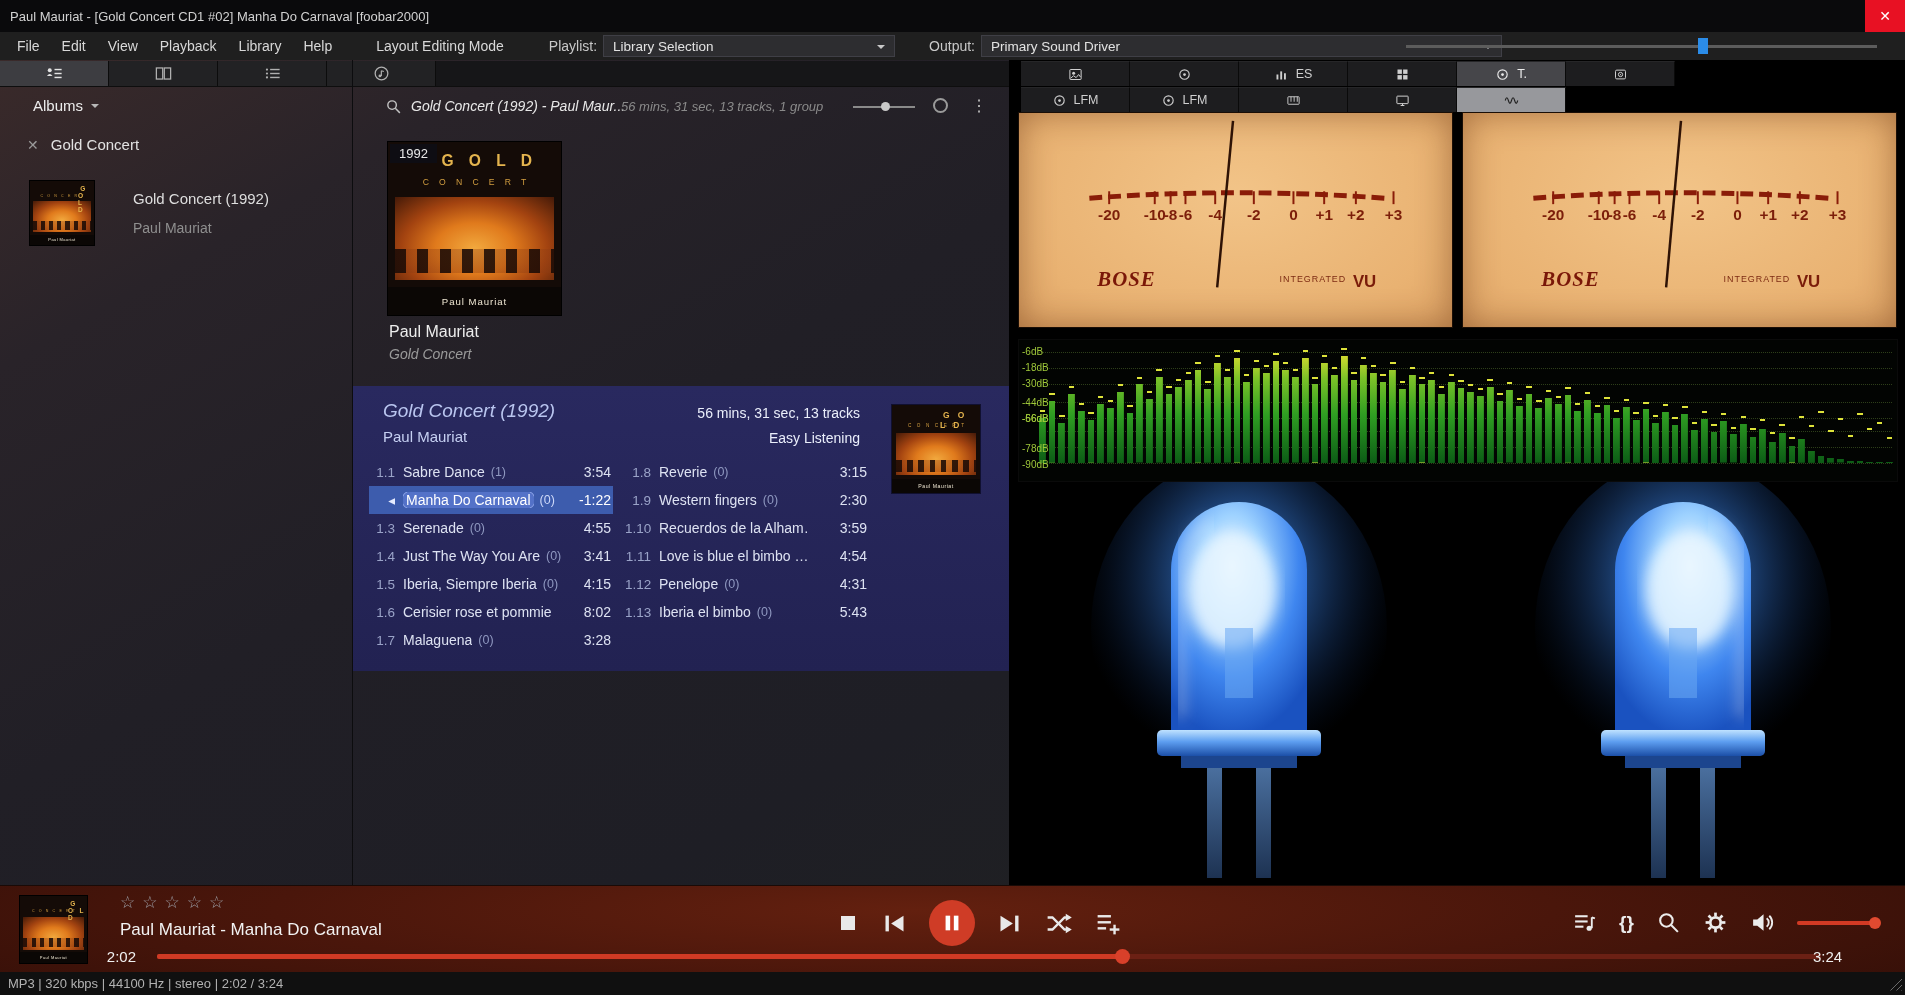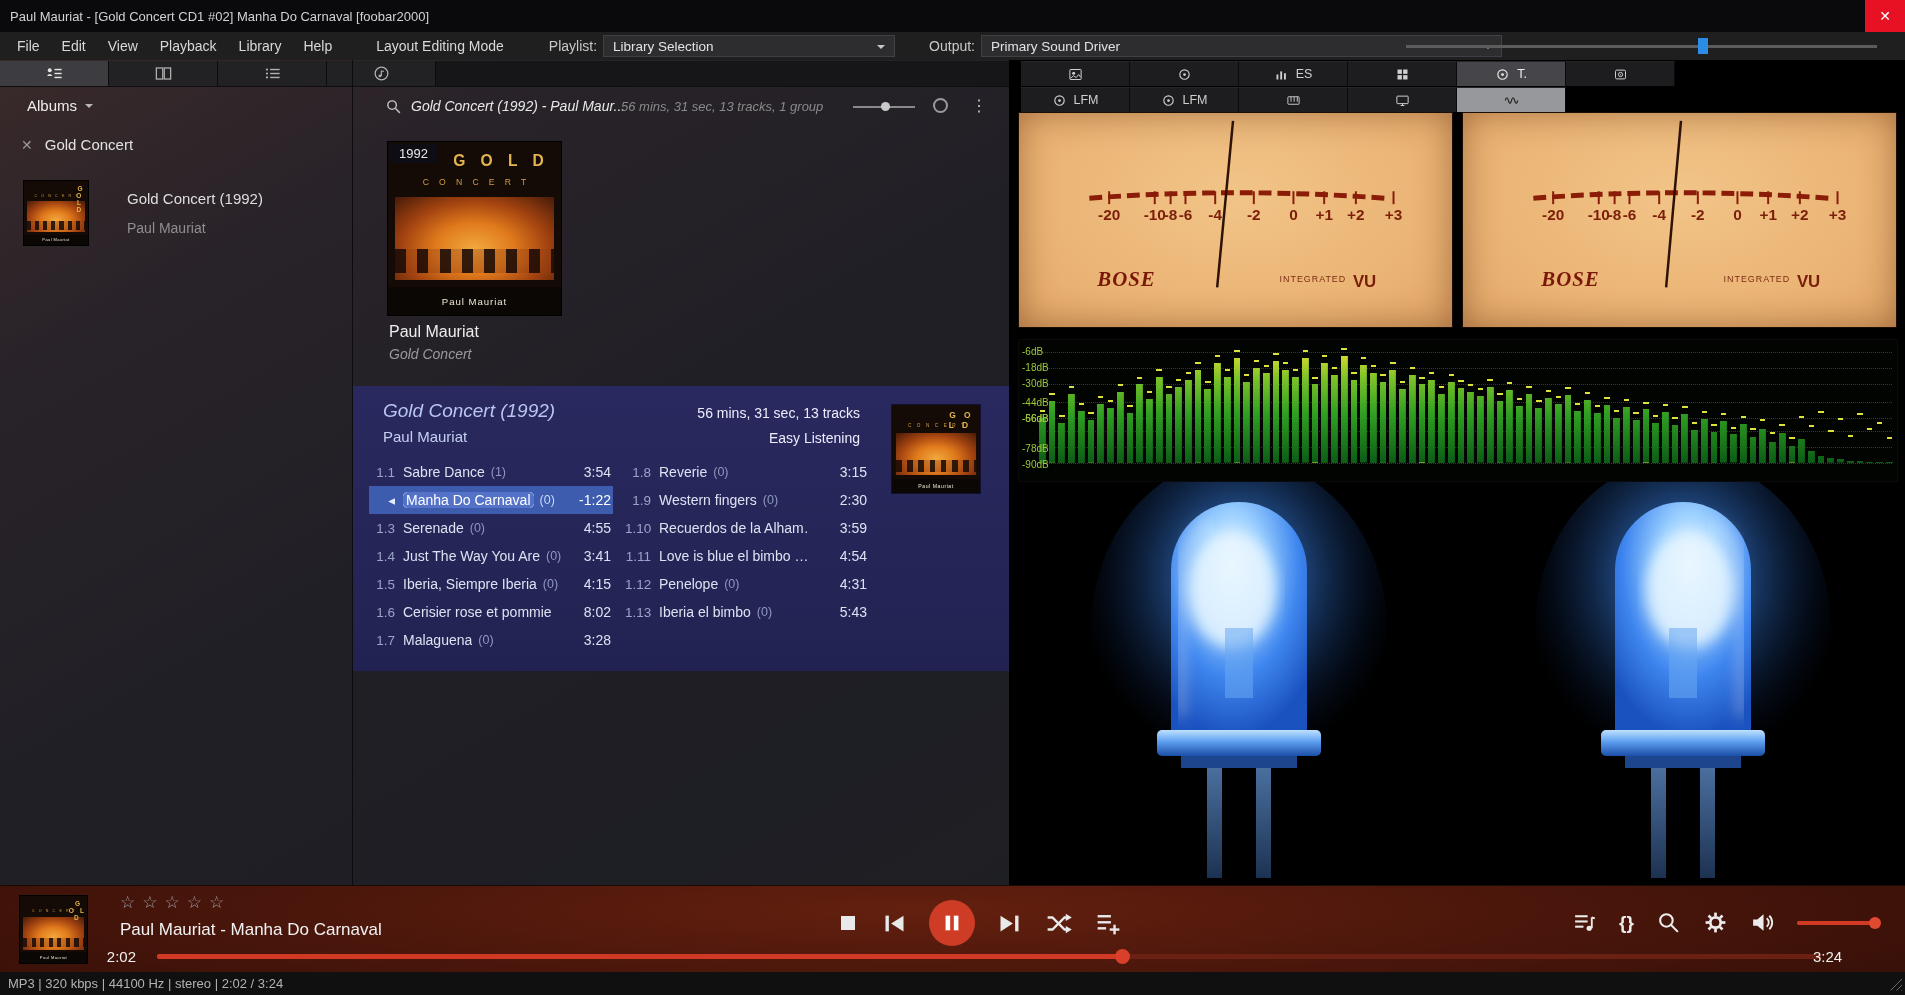--- a/index.html
+++ b/index.html
@@ -34,21 +34,21 @@
 
   
   .tabstrip { position:absolute; top:1px; left:0; width:1009px; height:26px; background:#161618;
               display:flex; border-bottom:1px solid #0e0e0e; }
   .ltab { width:109px; height:100%; display:flex; align-items:center; justify-content:center;
           background:#222224; border-right:1px solid #0c0c0c; color:#b0b0b0; }
   .ltab.active { background:#3d3d41; color:#e4e4e4; }
   .ltab .icon { width:19px; height:19px; }
 
   
-  .left-panel { position:absolute; top:0; left:3px; width:352px; height:825px; }
+  .left-panel { position:absolute; top:0; left:9px; width:352px; height:825px; }
   .albums-select { position:absolute; left:24px; top:37px; font-size:15px; color:#ececec;
                    display:flex; align-items:center; gap:8px; }
   .sel-caret { width:0; height:0; border:4px solid transparent; border-top-color:#b8b8b8; margin-top:4px; }
   .filter-row { position:absolute; left:18px; top:76px; display:flex; align-items:center; gap:12px; }
   .filter-x { color:#9a9a9a; font-size:14px; }
   .filter-label { font-size:15px; color:#e2e2e2; }
   .album-item { position:absolute; left:14px; top:118px; width:330px; height:80px; }
   .album-item .cov-wrap { position:absolute; left:6px; top:2px; width:66px; height:66px; border:1px solid #000; }
   .album-item-title { position:absolute; left:110px; top:12px; font-size:15px; color:#dedede; }
   .album-item-artist{ position:absolute; left:110px; top:42px; font-size:14px; color:#8f8f8f; }
@@ -153,21 +153,21 @@
 
   
   .statusbar { position:absolute; top:972px; left:0; width:1905px; height:23px; background:#101010;
                display:flex; align-items:center; padding-left:8px; font-size:13px; color:#b2b2b2; }
   .grip { margin-left:auto; margin-right:3px; width:14px; height:14px;
           background:repeating-linear-gradient(135deg, transparent 0 3px, #6a6a6a 3px 4px);
           clip-path:polygon(100% 0, 100% 100%, 0 100%); }
 
   
   .cover { position:relative; overflow:hidden; background:#140b07; width:100%; height:100%; }
-  .cov-t1 { position:absolute; top:6%; left:0; right:0; text-align:center; color:#e4b44e; font-weight:bold;
+  .cov-t1 { position:absolute; top:6%; left:0; right:0; color:#e4b44e; font-weight:bold;
             letter-spacing:.35em; text-indent:.35em; font-size:1.3em; z-index:2;padding-left:48px; }
   .cov-t2 { position:absolute; top:20%; left:0; right:0; text-align:center; color:#d29e40;
             letter-spacing:.45em; text-indent:.45em; font-size:.72em; z-index:2; }
   .cov-stage { position:absolute; left:4%; right:4%; top:32%; height:48%;
                background:radial-gradient(ellipse at 50% 62%, #f2a93e 0%, #e07a1c 35%, #a34310 65%, #451a08 100%); }
   .cov-sil { position:absolute; left:4%; right:4%; top:62%; height:14%;
              background:repeating-linear-gradient(90deg, rgba(30,12,6,.9) 0 7%, rgba(140,60,20,.35) 7% 14%); }
   .cov-band { position:absolute; bottom:0; left:0; right:0; height:16%; background:#0b0705;
               display:flex; align-items:center; justify-content:center; z-index:2; }
   .cov-artist { color:#eee6d2; font-size:.8em; letter-spacing:.1em; white-space:nowrap; }

